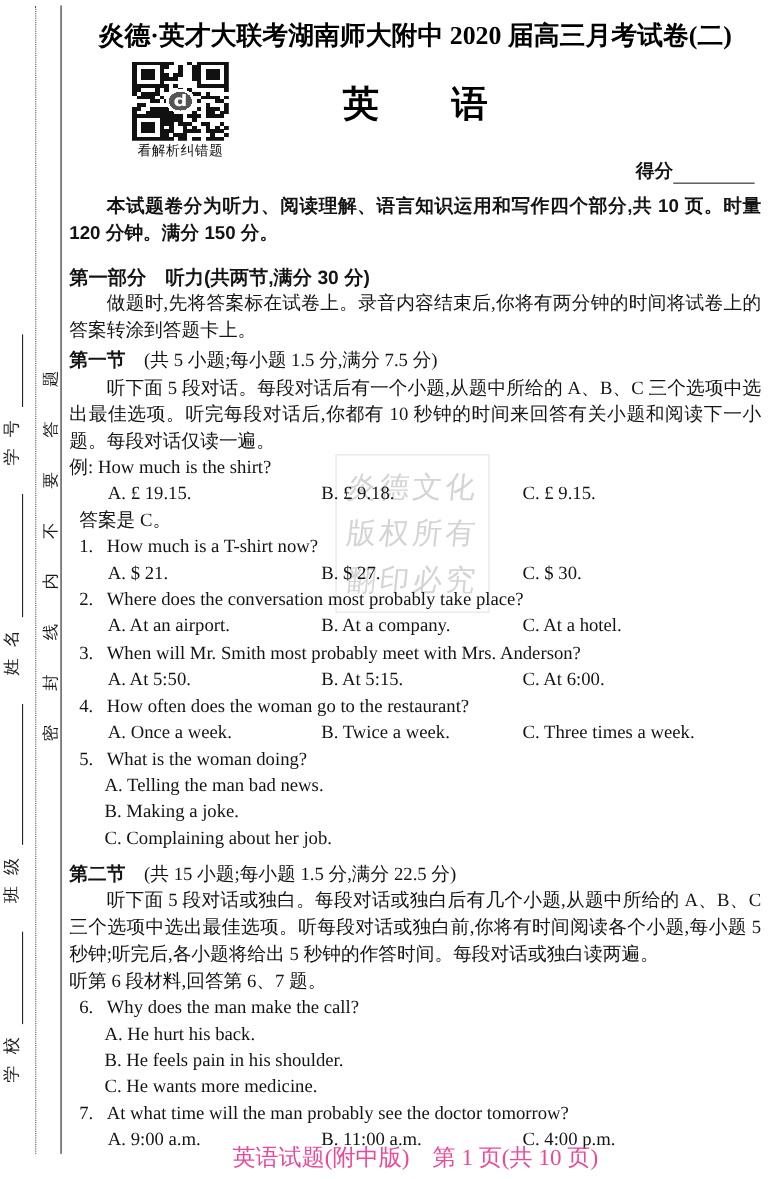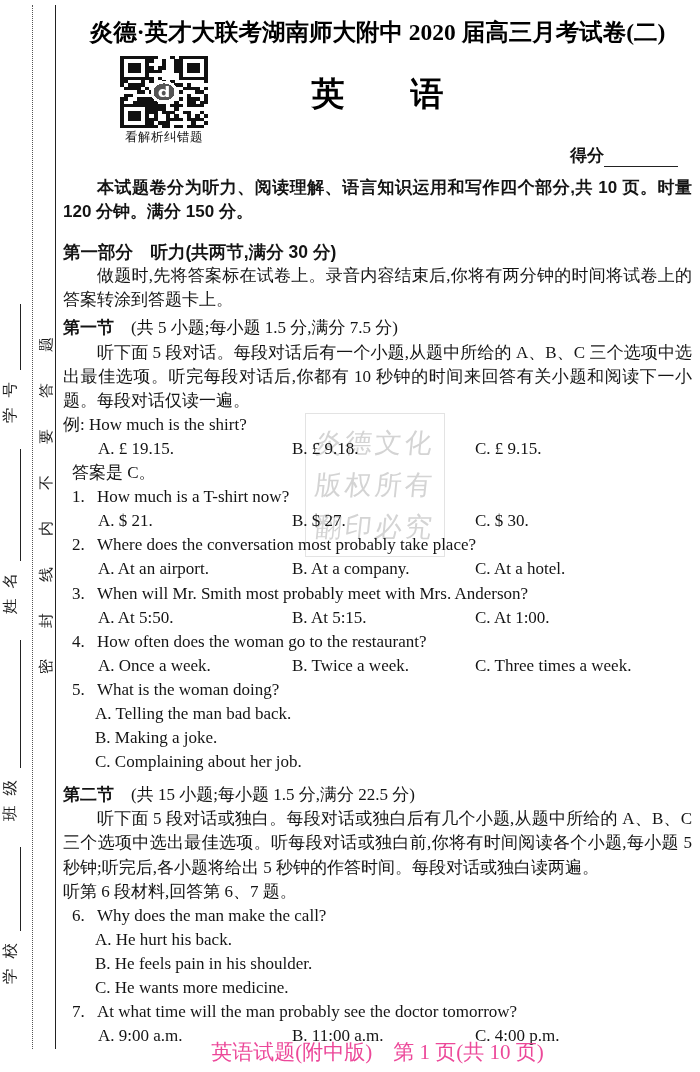--- a/index.html
+++ b/index.html
@@ -48,21 +48,21 @@
 
   .qr-block { position:absolute; top:56px; left:57px; width:88px; text-align:center; }
   .qr-block svg { display:block; }
   .qr-caption { font-size:12.5px; margin-top:1px; letter-spacing:.5px;
                 font-family:"Liberation Sans","DejaVu Sans",sans-serif; color:#111; }
 
   .subject-title { position:absolute; top:72px; left:0; width:629px; text-align:center;
                    font-size:33px; font-weight:bold; color:#000;
                    font-family:"Liberation Sans","DejaVu Sans",sans-serif; }
 
-  .score-line { position:absolute; top:144px; right:14px; font-size:17px; font-weight:bold;
+  .score-line { position:absolute; top:144px; right:6px; font-size:17px; font-weight:bold;
                 font-family:"Liberation Sans","DejaVu Sans",sans-serif; }
   .score-blank { display:inline-block; width:74px; height:19px;
                  border-bottom:1.5px solid #222; vertical-align:bottom; }
 
   .flow { position:absolute; top:176px; left:0; width:629px; font-size:17px; }
   .flow p, .flow div.line { line-height:24.1px; }
 
   .cn-bold { font-family:"Liberation Sans","DejaVu Sans",sans-serif; font-weight:bold; }
   .para    { text-align:justify; text-indent:34px; }
   .intro   { font-family:"Liberation Sans","DejaVu Sans",sans-serif; font-weight:bold; }
@@ -299,32 +299,32 @@
       <div class="optrow">
         <span class="oA">A. At an airport.</span>
         <span class="oB">B. At a company.</span>
         <span class="oC">C. At a hotel.</span>
       </div>
 
       <div class="qline"><span class="qnum">3.</span><span>When will Mr. Smith most probably meet with Mrs. Anderson?</span></div>
       <div class="optrow">
         <span class="oA">A. At 5:50.</span>
         <span class="oB">B. At 5:15.</span>
-        <span class="oC">C. At 1:00.</span>
+        <span class="oC">C. At 6:00.</span>
       </div>
 
       <div class="qline"><span class="qnum">4.</span><span>How often does the woman go to the restaurant?</span></div>
       <div class="optrow">
         <span class="oA">A. Once a week.</span>
         <span class="oB">B. Twice a week.</span>
         <span class="oC">C. Three times a week.</span>
       </div>
 
       <div class="qline"><span class="qnum">5.</span><span>What is the woman doing?</span></div>
-      <div class="optstack">A. Telling the man bad back.</div>
+      <div class="optstack">A. Telling the man bad news.</div>
       <div class="optstack">B. Making a joke.</div>
       <div class="optstack">C. Complaining about her job.</div>
 
       <p class="sec-heading" style="margin-top:9px;"><span class="cn-bold">第二节</span>　<span class="sec-meta">(共 15 小题;每小题 1.5 分,满分 22.5 分)</span></p>
       <p class="para">听下面 5 段对话或独白。每段对话或独白后有几个小题,从题中所给的 A、B、C 三个选项中选出最佳选项。听每段对话或独白前,你将有时间阅读各个小题,每小题 5 秒钟;听完后,各小题将给出 5 秒钟的作答时间。每段对话或独白读两遍。</p>
       <div class="material-line">听第 6 段材料,回答第 6、7 题。</div>
 
       <div class="qline"><span class="qnum">6.</span><span>Why does the man make the call?</span></div>
       <div class="optstack">A. He hurt his back.</div>
       <div class="optstack">B. He feels pain in his shoulder.</div>

